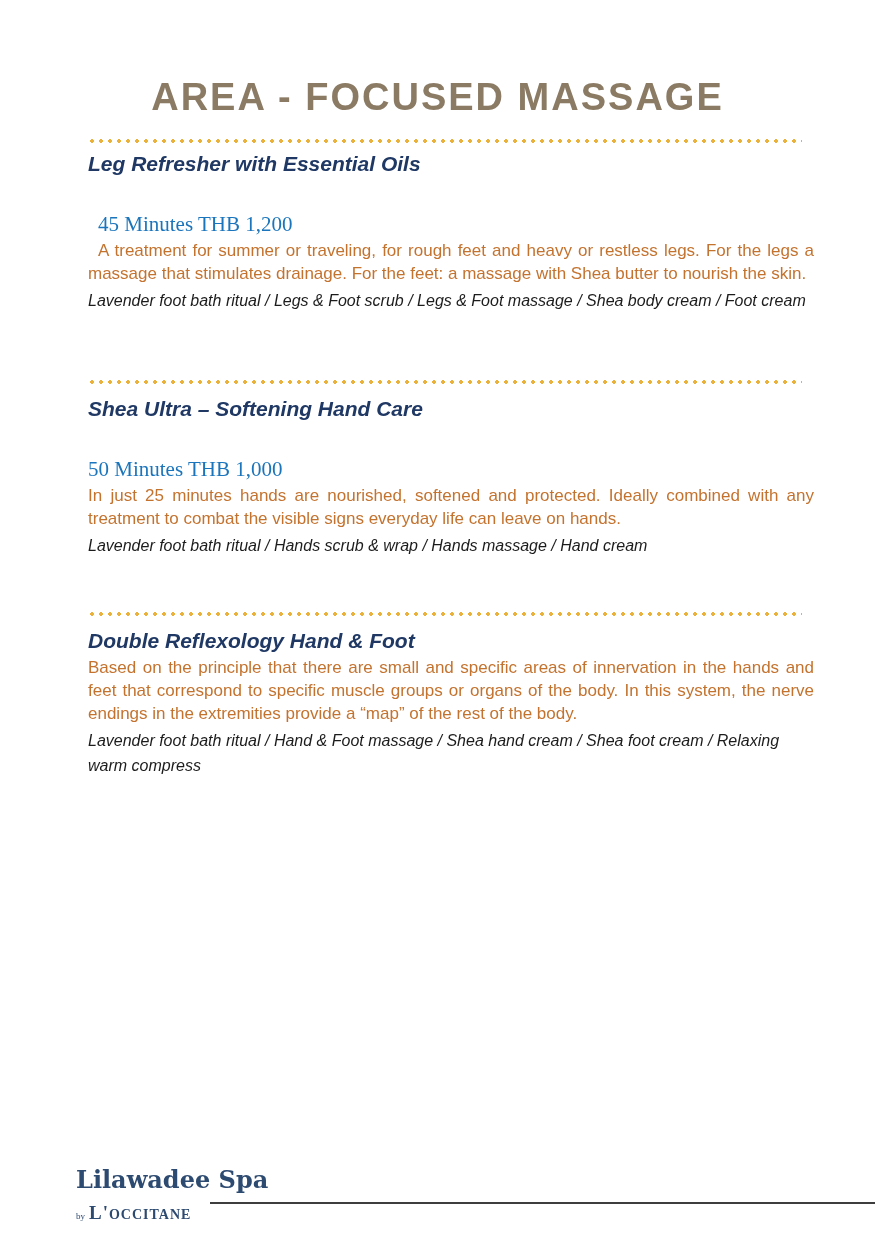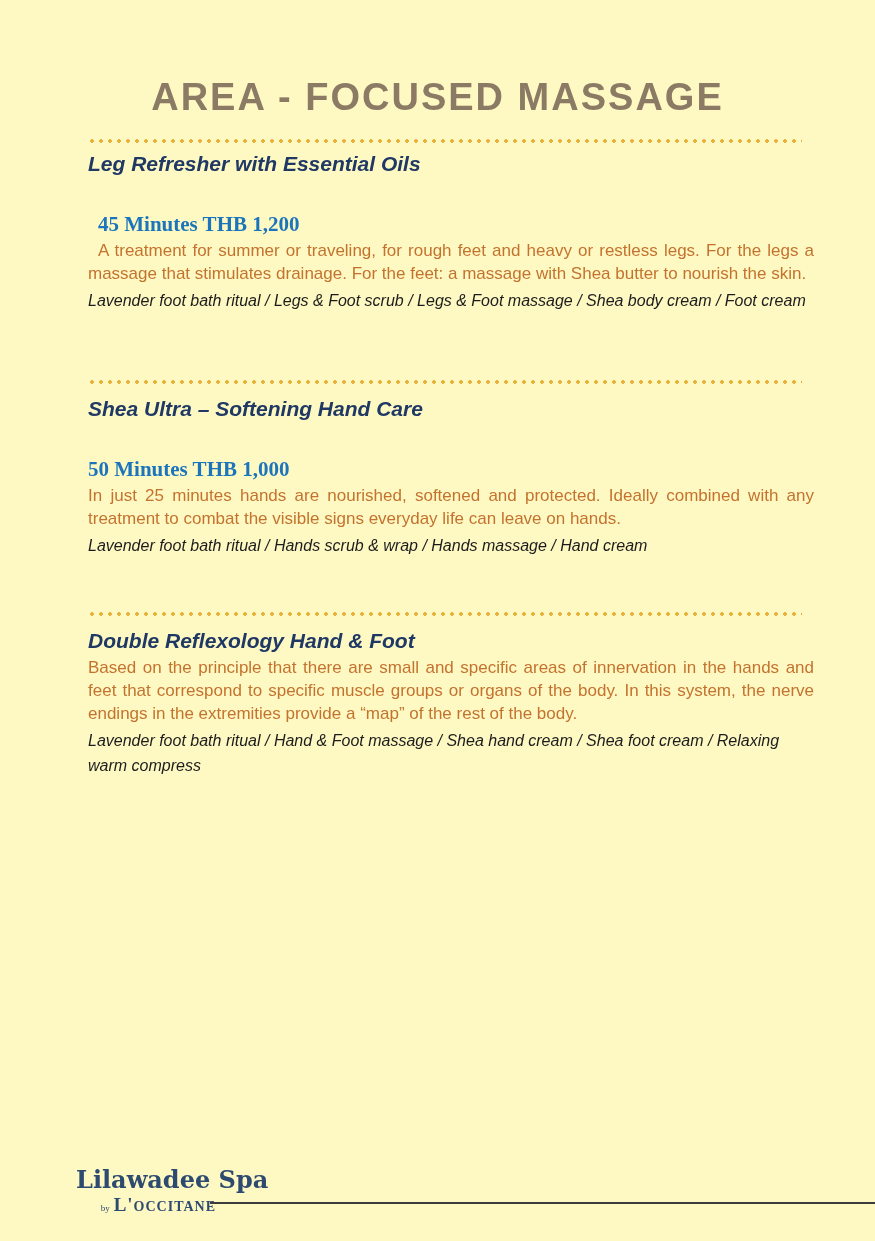--- a/index.html
+++ b/index.html
@@ -11,21 +11,21 @@
     --dots:#eab23b;
     --footer_navy:#2d4a70;
     --footer_rule:#3d3d3d;
   }
   html,body{margin:0;padding:0;}
   body{background:#e9e9e9;font-family:"Liberation Sans",sans-serif;}
   .page{
     position:relative;
     width:875px;height:1241px;
     margin:0 auto;
-    background:#fef9c3;
+    background:#ffffff;
     overflow:hidden;
   }
   .page-title{
     position:absolute;
     top:76px;left:0;width:100%;
     text-align:center;
     font-size:38px;
     font-weight:bold;
     letter-spacing:2px;
     color:var(--title);
@@ -54,21 +54,21 @@
     font-weight:bold;
     font-style:italic;
     color:var(--heading);
   }
   .sec2 .treatment-heading,.sec3 .treatment-heading{margin-top:12px;}
   .treatment-price{
     margin-top:34px;
     font-family:"Liberation Serif",serif;
     font-size:21px;
     line-height:26px;
-    font-weight:bold;
+    font-weight:normal;
     color:var(--price);
   }
   .sec1 .treatment-price{padding-left:10px;}
   .treatment-description{
     margin-top:2px;
     font-size:17px;
     line-height:23px;
     text-align:justify;
     color:var(--description);
   }
@@ -87,22 +87,22 @@
     color:var(--footer_navy);
   }
   .logo-script{
     font-family:"DejaVu Serif",serif;
     font-weight:bold;
     font-size:24px;
     line-height:28px;
     white-space:nowrap;
   }
   .logo-byline{
-    margin-top:0px;
-    text-align:right;
+    margin-top:8px;
+    text-align:left;
     white-space:nowrap;
     font-family:"Liberation Serif",serif;
   }
   .logo-by{
     font-size:9px;
     letter-spacing:0px;
   }
   .logo-brand{
     font-size:14px;
     letter-spacing:1px;

